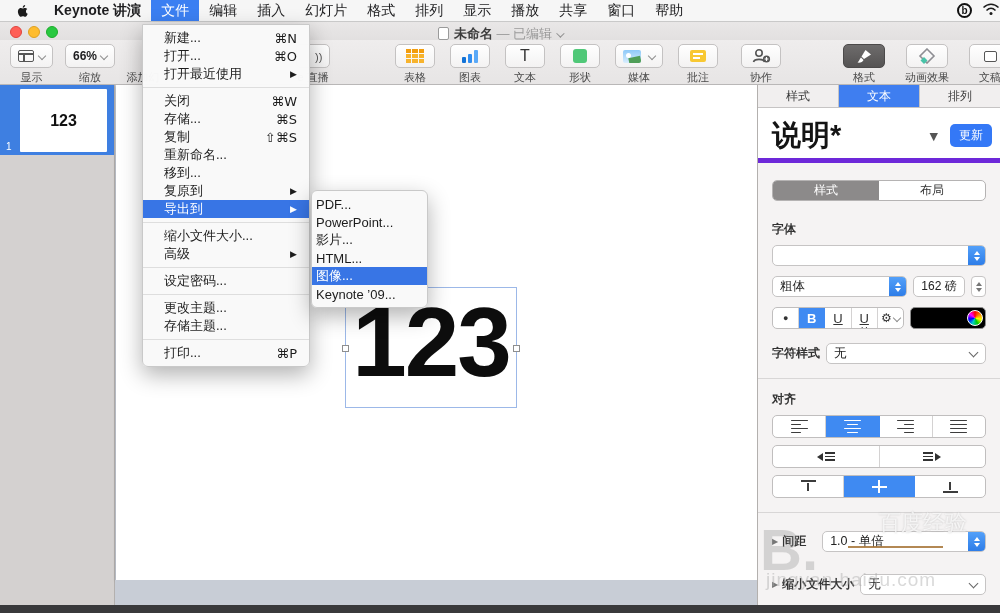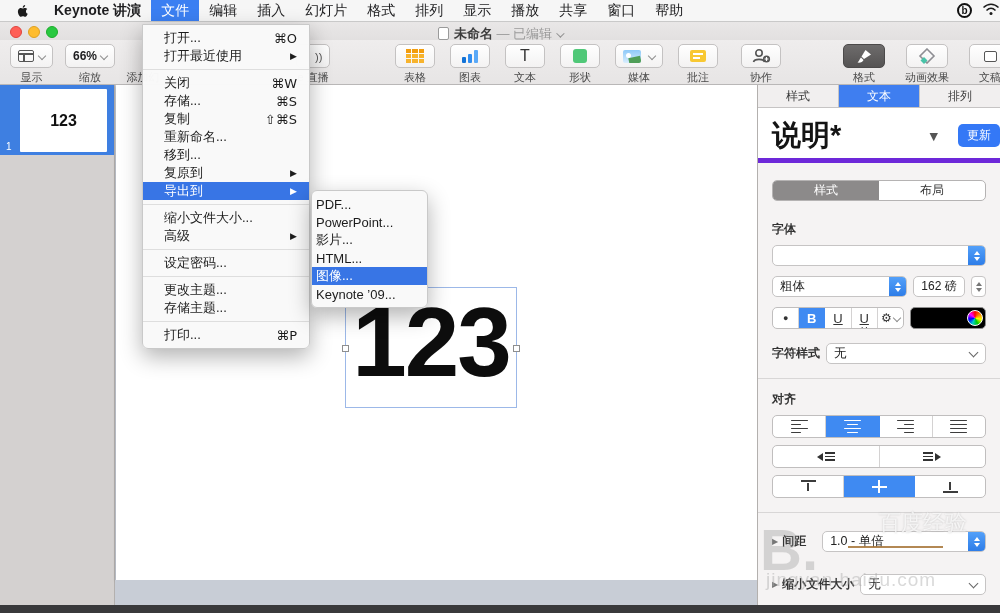--- a/index.html
+++ b/index.html
@@ -99,21 +99,21 @@
   #inspector { width:243px; background:#f5f3f3; border-left:1px solid #b3b0ae; position:relative;
                font-size:13px; overflow:hidden; }
   #insp-tabs { height:23px; display:flex; border-bottom:1px solid #c6c4c4; background:#f1efef; }
   .itab { flex:1; display:flex; align-items:center; justify-content:center; font-size:12px; color:#3c3c3c;
           border-right:1px solid #c6c4c4; }
   .itab:last-child { border-right:none; }
   .itab.sel { background:#3f7ef0; color:#fff; }
   #style-head { height:55px; background:#fff; border-bottom:5px solid #6d28d9; position:relative; }
   #style-name { position:absolute; left:14px; top:8px; font-size:29px; font-weight:bold; color:#141414; }
   #style-dd { position:absolute; right:62px; top:22px; font-size:11px; color:#555; }
-  #update-btn { position:absolute; right:0; top:16px; background:#3478f6; color:#fff; font-size:12px;
+  #update-btn { position:absolute; right:8px; top:16px; background:#3478f6; color:#fff; font-size:12px;
                 border-radius:5px; padding:3px 9px; }
   .insp-body { padding:0 14px; }
   .segbar { margin:17px 0 0; display:flex; height:21px; border:1px solid #b5b3b3; border-radius:5px;
             overflow:hidden; background:#fff; }
   .segbar .seg { flex:1; display:flex; align-items:center; justify-content:center; font-size:12px; color:#333; }
   .segbar .seg.sel { background:#8c8a8a; color:#fff; }
   .sec-label { font-size:12px; font-weight:bold; color:#333; margin:20px 0 7px; }
   .select { height:21px; background:#fff; border:1px solid #c6c4c4; border-radius:5px; display:flex;
             align-items:center; padding-left:7px; position:relative; overflow:hidden; }
   .select .val { flex:1; font-size:12.5px; color:#222; white-space:nowrap; }
@@ -608,20 +608,25 @@
       <span id="wm-cn">百度经验</span>
       <span id="wm-line"></span>
       <span id="wm-b">B.</span>
       <span id="wm-url">jingyan.baidu.com</span>
     </div>
   </div>
 </div>
 
 <div id="file-menu" class="menu">
 
+<div class="mi">
+      <span class="mi-label">新建...</span>
+      <span class="mi-short">⌘N</span>
+
+    </div>
     <div class="mi">
       <span class="mi-label">打开...</span>
       <span class="mi-short">⌘O</span>
 
     </div>
     <div class="mi">
       <span class="mi-label">打开最近使用</span>
       <span class="mi-short"></span>
       <span class="mi-arrow arrow glyph show">▶</span>
     </div>

